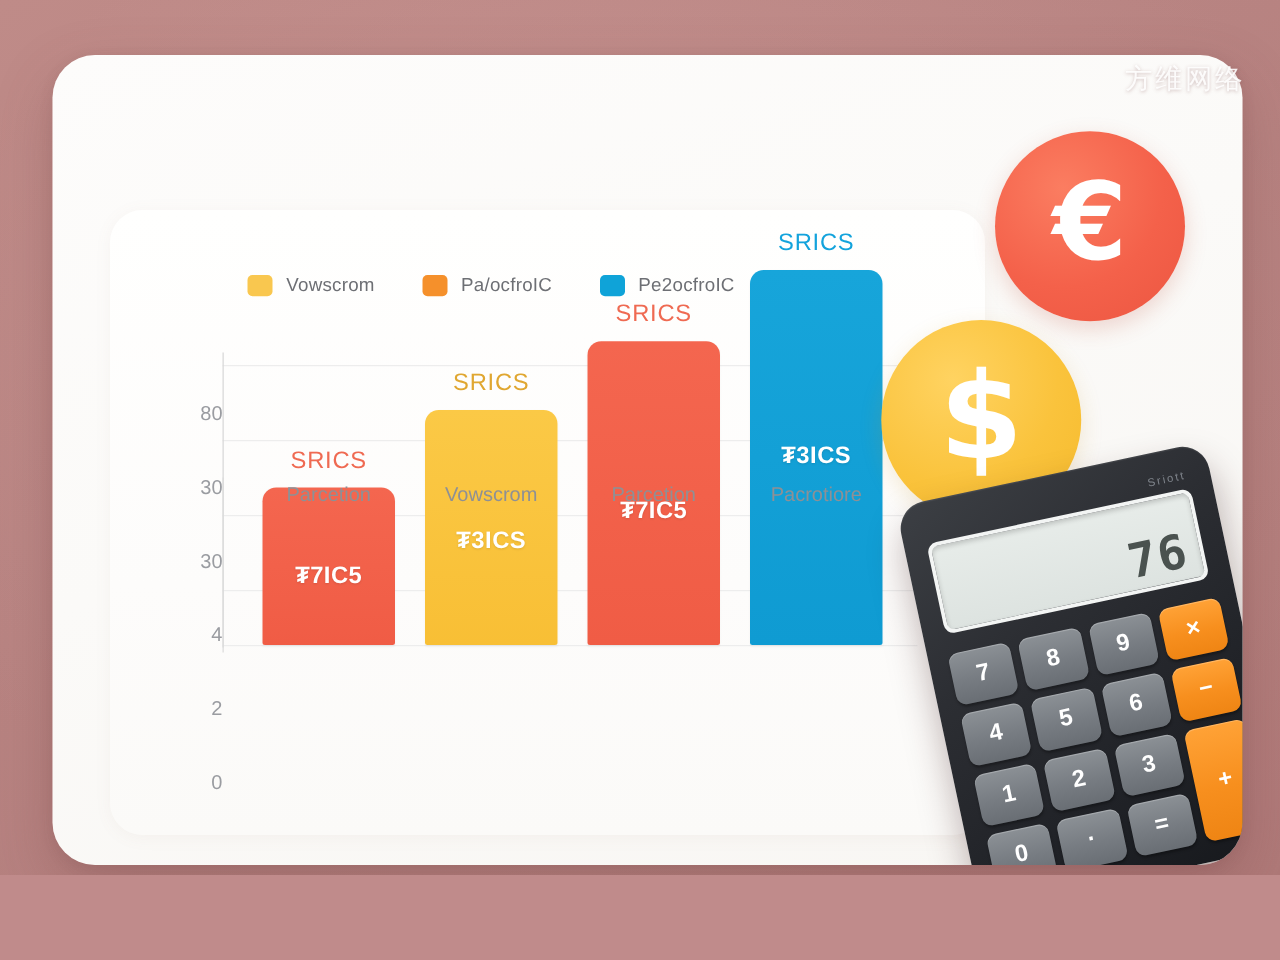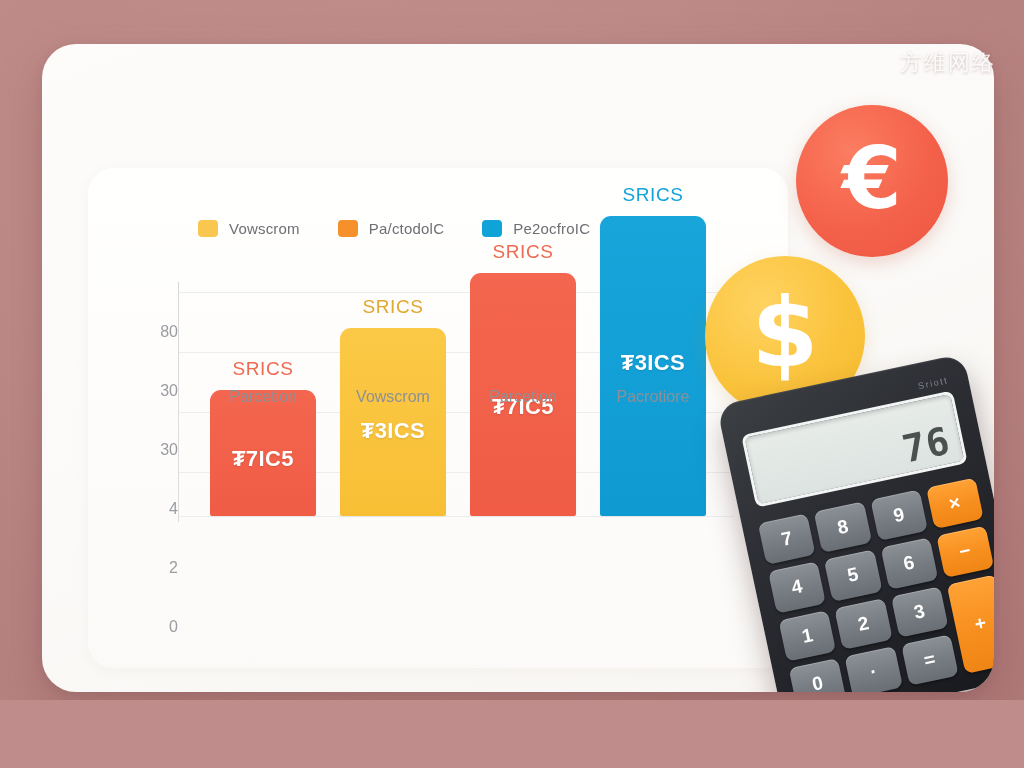--- a/index.html
+++ b/index.html
@@ -203,21 +203,21 @@
     font-size: 19px;
     font-weight: normal;
     letter-spacing: 0.6px;
     white-space: nowrap;
   }
   .bar-value-label {
     position: absolute;
     left: 0;
     width: 106px;
     text-align: center;
-    font-size: 22px;
+    font-size: 19px;
     font-weight: bold;
     color: #ffffff;
     letter-spacing: 0.4px;
     text-shadow: 0 1px 2px rgba(0,0,0,0.12);
     white-space: nowrap;
     margin-top: 28px;
   }
   .x-tick {
     position: absolute;
     bottom: 110px;
@@ -368,21 +368,21 @@
 
     <div id="chart-panel">
 
       <div id="legend">
         <div class="legend-item">
           <span class="legend-swatch" style="background:#f9c74f"></span>
           <span class="legend-label">Vowscrom</span>
         </div>
         <div class="legend-item">
           <span class="legend-swatch" style="background:#f5902b"></span>
-          <span class="legend-label">Pa/ctodolC</span>
+          <span class="legend-label">Pa/ocfroIC</span>
         </div>
         <div class="legend-item">
           <span class="legend-swatch" style="background:#0fa3d8"></span>
           <span class="legend-label">Pe2ocfroIC</span>
         </div>
       </div>
 
       <div id="plot">
 
         <div class="gridline" style="top:124px"></div>

